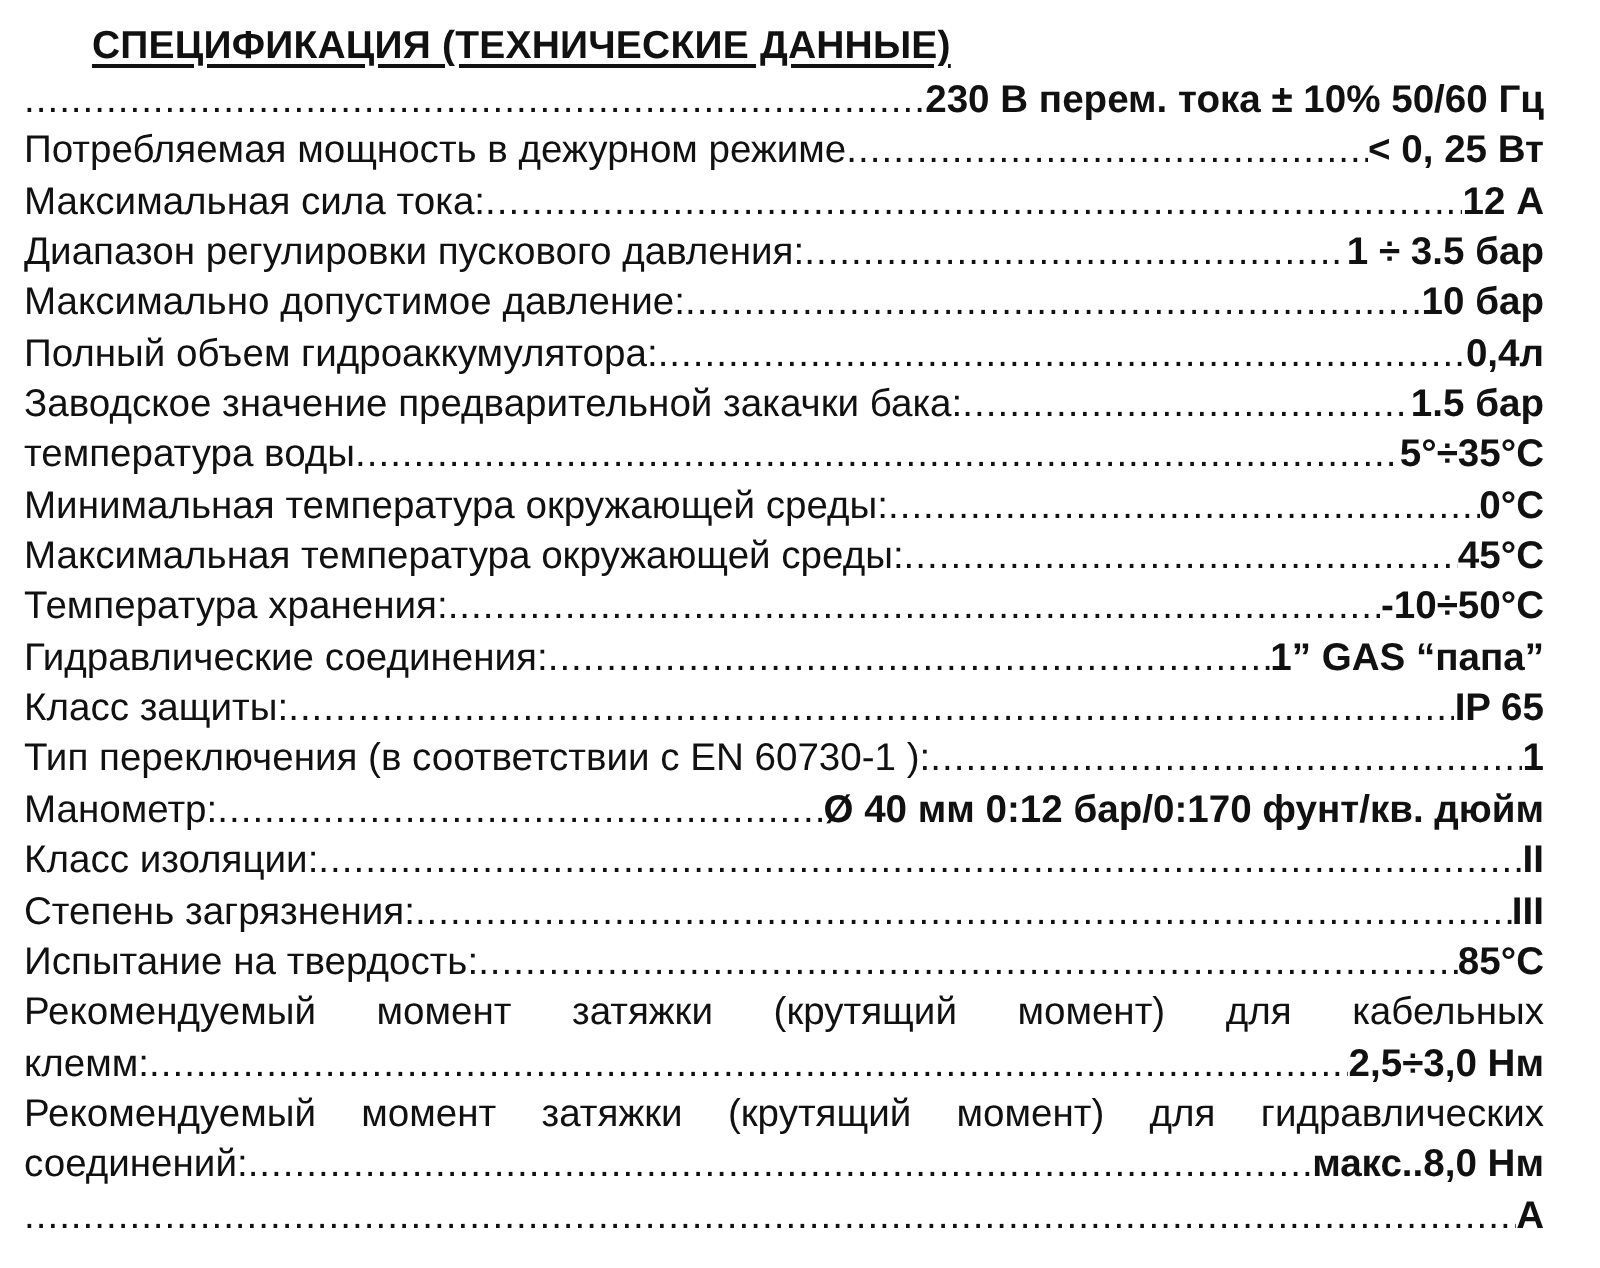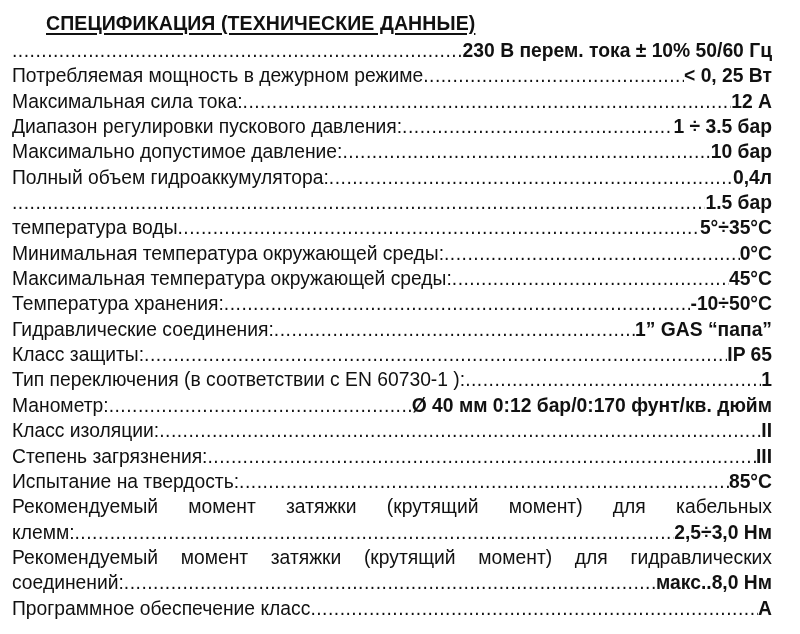--- a/index.html
+++ b/index.html
@@ -94,20 +94,21 @@
       <span class="label">Максимально допустимое давление: </span>
       <span class="dots"></span>
       <span class="value">10 бар</span>
     </div>
     <div class="row">
       <span class="label">Полный объем гидроаккумулятора:</span>
       <span class="dots"></span>
       <span class="value">0,4л</span>
     </div>
     <div class="row">
+      <span class="label">Заводское значение предварительной закачки бака: </span>
       <span class="dots"></span>
       <span class="value">1.5 бар</span>
     </div>
     <div class="row">
       <span class="label">температура воды </span>
       <span class="dots"></span>
       <span class="value">5°÷35°C</span>
     </div>
     <div class="row">
       <span class="label">Минимальная температура окружающей среды: </span>
@@ -172,18 +173,17 @@
     <div class="row justify">
       <span>Рекомендуемый момент затяжки (крутящий момент) для гидравлических</span>
     </div>
     <div class="row">
       <span class="label">соединений: </span>
       <span class="dots"></span>
       <span class="value">макс..8,0 Нм</span>
     </div>
 
     <div class="row">
-      <span class="label">Программное обеспечение класс</span>
       <span class="dots"></span>
       <span class="value"> А</span>
     </div>
   </div>
 </div>
 
 </body></html>

